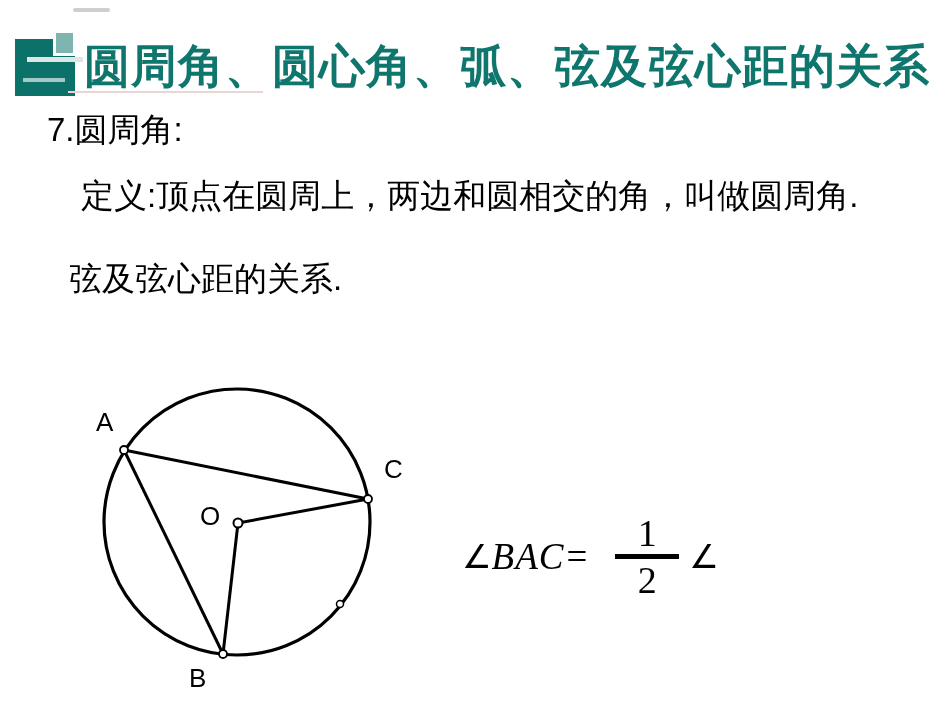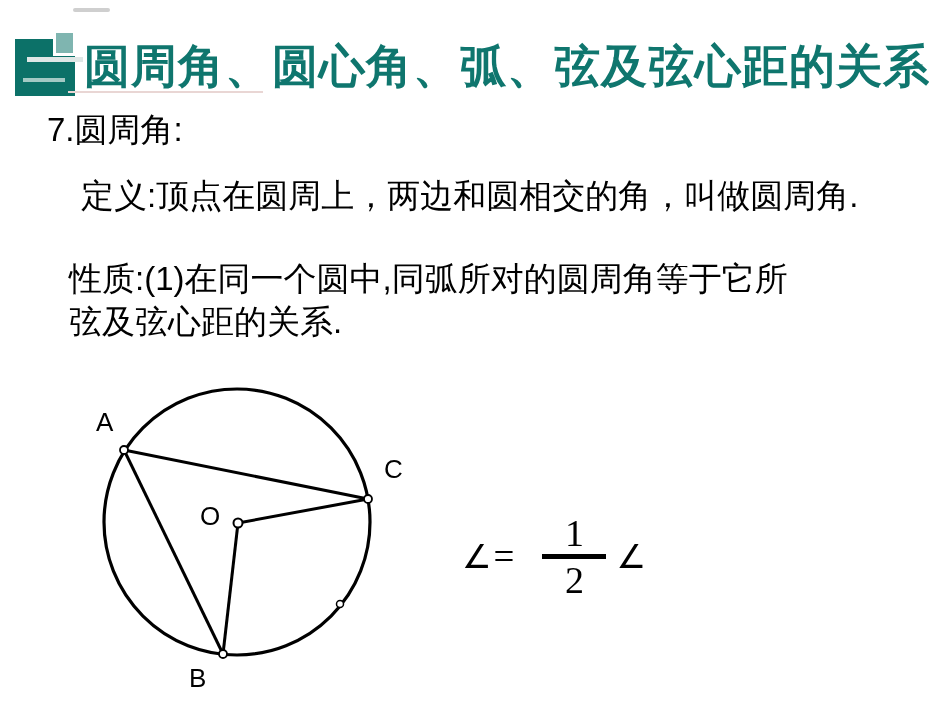--- a/index.html
+++ b/index.html
@@ -62,21 +62,20 @@
 <div class="abs bar-white"></div>
 <div class="abs bar-pale"></div>
 <div class="abs square-light"></div>
 <div class="abs underline-pink"></div>
 
 <div class="abs title">圆周角、圆心角、弧、弦及弦心距的关系</div>
 
 <div class="abs body-text heading">7.圆周角:</div>
 <div class="abs body-text definition">定义:顶点在圆周上，两边和圆相交的角，叫做圆周角.</div>
 <div class="abs body-text property">
-  <div>性质:(1)在同一个圆中,同弧所对的圆周角等于它所</div>
   <div>弦及弦心距的关系.</div>
 </div>
 
 <svg class="abs" style="left:60px; top:378px;" width="360" height="332" viewBox="0 0 360 332">
   <circle cx="177" cy="144" r="133" fill="none" stroke="#000" stroke-width="3.2"></circle>
   <line x1="64" y1="72" x2="308" y2="121" stroke="#000" stroke-width="3"></line>
   <line x1="64" y1="72" x2="163" y2="276" stroke="#000" stroke-width="3"></line>
   <line x1="178" y1="145" x2="308" y2="121" stroke="#000" stroke-width="3"></line>
   <line x1="178" y1="145" x2="163" y2="276" stroke="#000" stroke-width="3"></line>
 
@@ -87,20 +86,21 @@
   <circle cx="280" cy="226" r="3.5" fill="#fff" stroke="#000" stroke-width="1.5"></circle>
 
   <text x="36" y="53">A</text>
   <text x="129" y="309">B</text>
   <text x="324" y="100">C</text>
   <text x="140" y="147">O</text>
 </svg>
 
 <div class="abs formula">
   <span class="angle">∠</span>
+  <span class="letters">BAC</span>
   <span class="equals">=</span>
   <span class="fraction">
     <span class="num">1</span>
     <span class="frac-bar"></span>
     <span class="den">2</span>
   </span>
   <span class="angle">∠</span>
 </div>
 
 </body></html>

